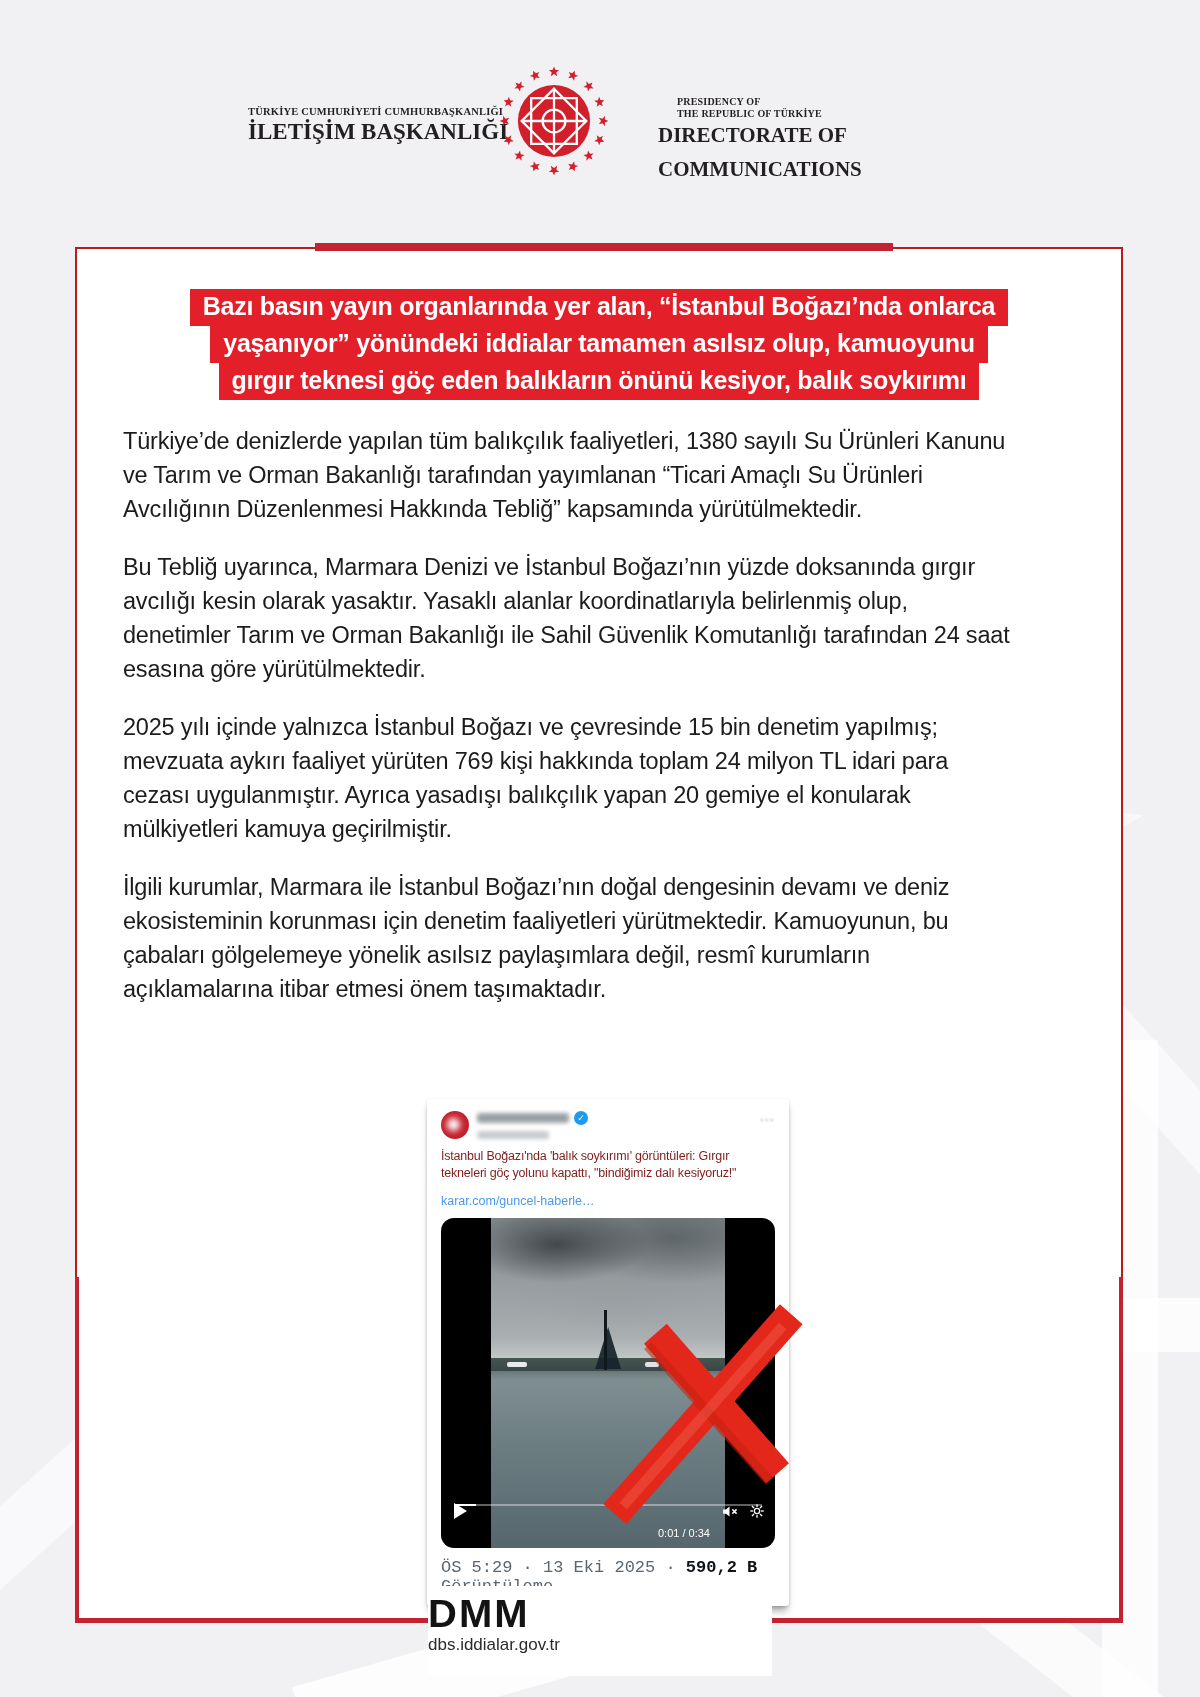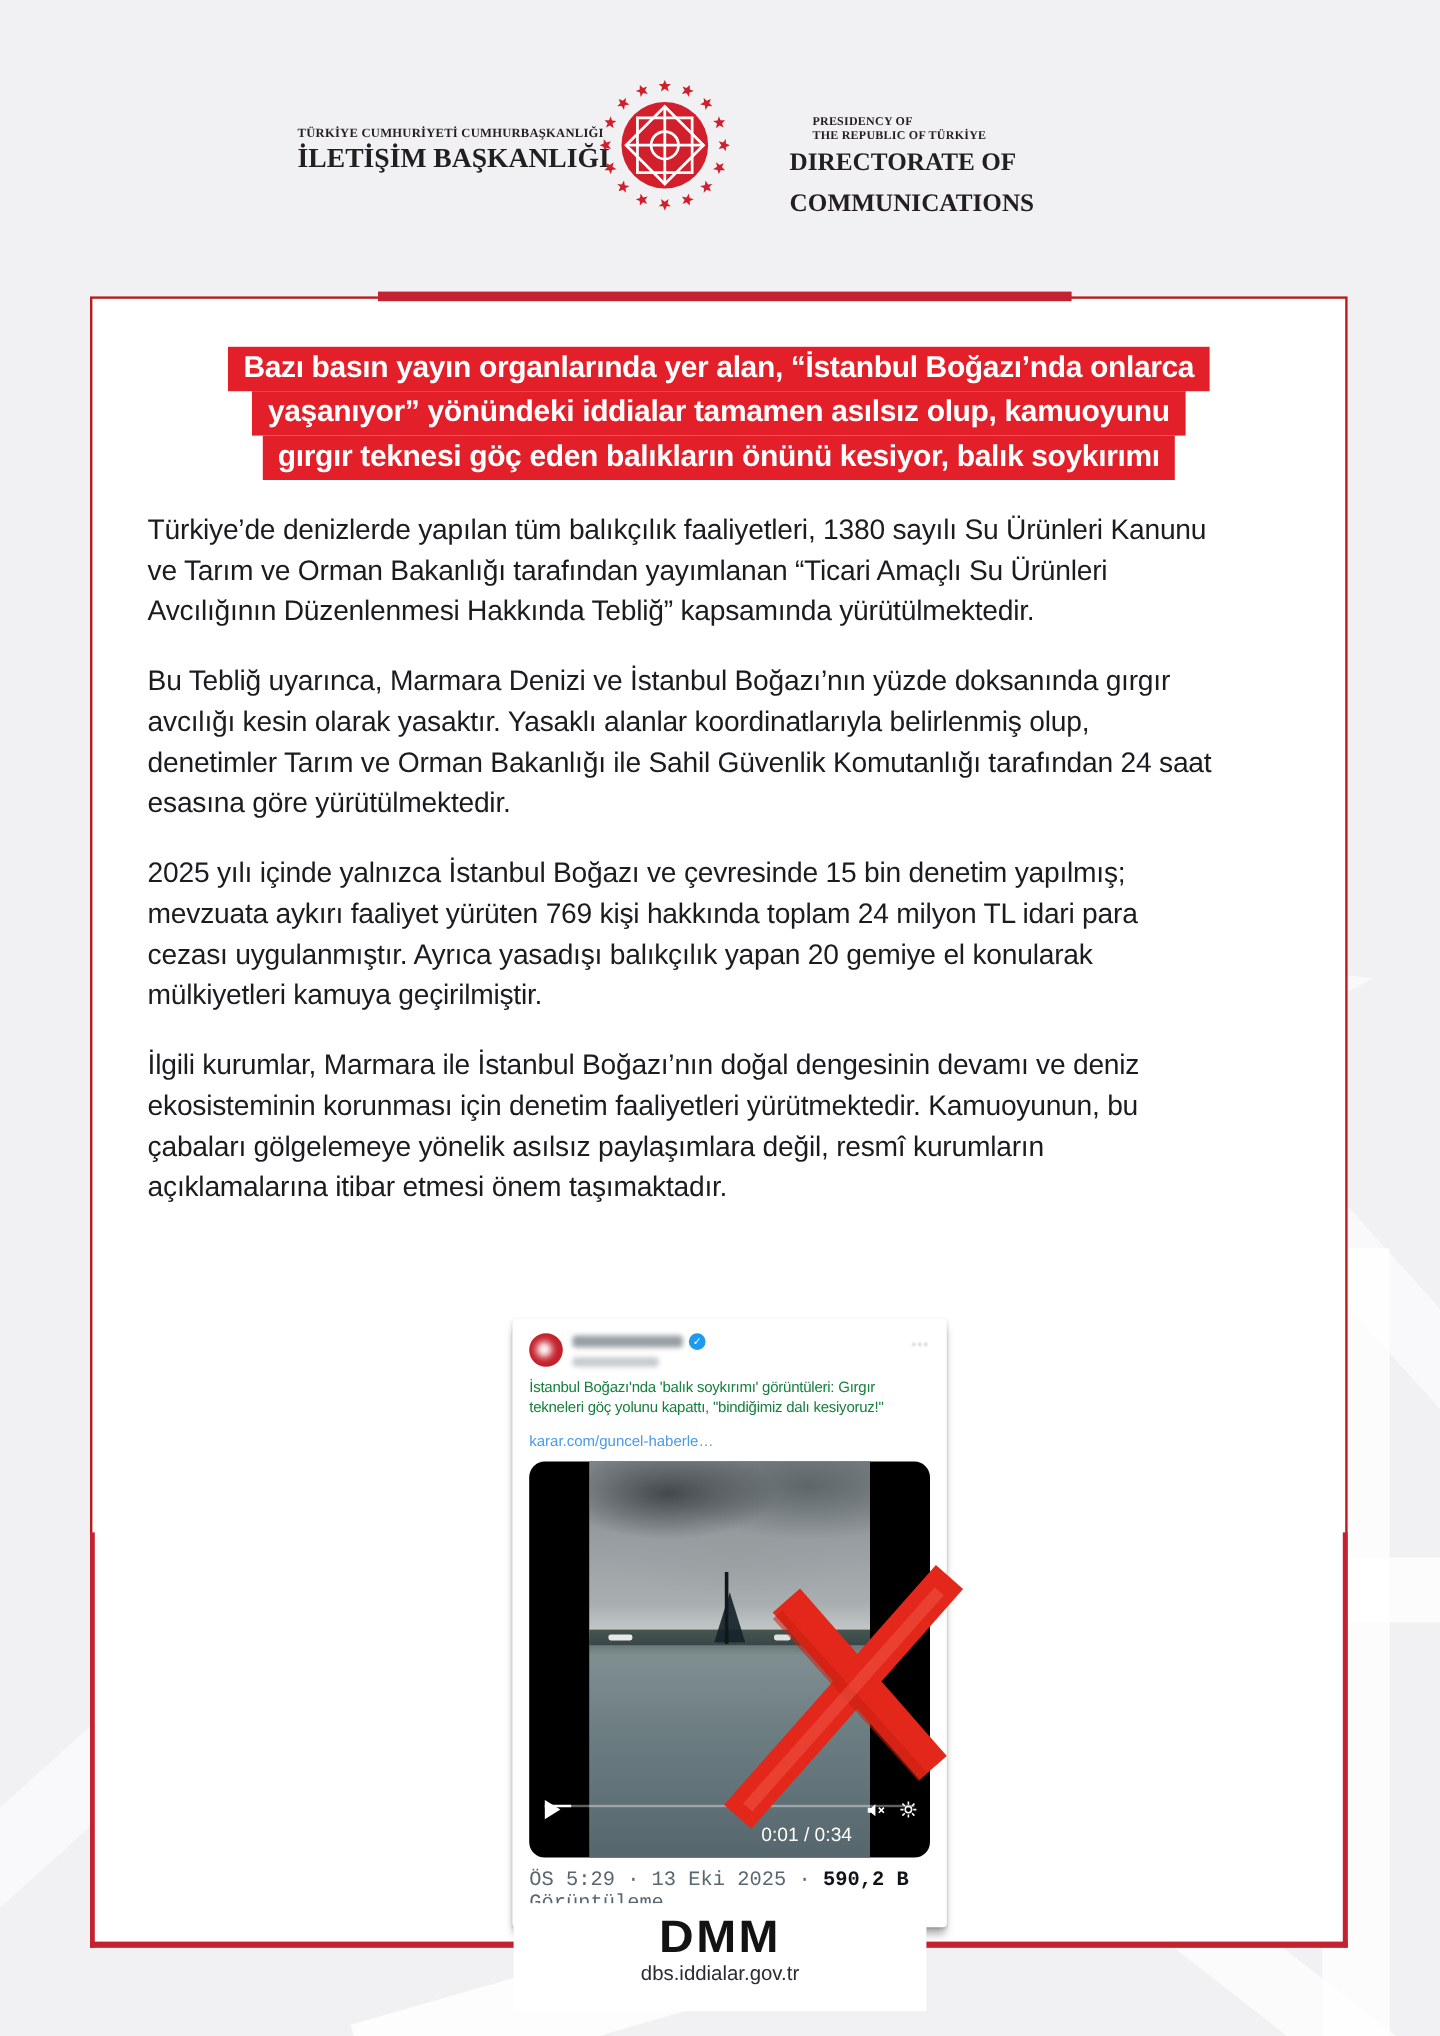--- a/index.html
+++ b/index.html
@@ -42,50 +42,50 @@
   .t-head{display:flex;align-items:flex-start;}
   .avatar{width:28px;height:28px;border-radius:50%;background:#c4202c;position:relative;overflow:hidden;flex:0 0 28px;}
   .avatar::after{content:"";position:absolute;left:6px;top:7px;width:13px;height:13px;background:#fff;border-radius:50%;filter:blur(3px);}
   .t-names{margin-left:8px;flex:1;}
   .nrow{display:flex;align-items:center;}
   .blurbar{height:10px;width:92px;background:#98a0a6;border-radius:3px;filter:blur(2px);}
   .blurbar.h{height:8px;width:72px;background:#c6cbcf;margin-top:6px;}
   .badge{width:14px;height:14px;border-radius:50%;background:#1d9bf0;color:#fff;font-size:9px;line-height:14px;
      text-align:center;margin-left:5px;font-weight:700;}
   .t-more{color:#9aa2a8;font-size:15px;letter-spacing:1px;filter:blur(1px);}
-  .t-text{margin-top:9px;font-size:12.5px;line-height:17px;color:#15803d;letter-spacing:-.2px;}
+  .t-text{margin-top:9px;font-size:12.5px;line-height:17px;color:#7f1d1d;letter-spacing:-.2px;}
   .t-link{display:block;margin-top:12px;font-size:12.5px;color:#4a99e9;}
   
   .video{margin-top:10px;position:relative;height:330px;border-radius:13px;overflow:hidden;background:#000;}
   .footage{position:absolute;left:50px;right:50px;top:0;bottom:0;
     background:
       radial-gradient(130px 55px at 28% 8%, rgba(58,64,68,.9), transparent 70%),
       radial-gradient(170px 65px at 78% 6%, rgba(88,95,99,.85), transparent 70%),
       radial-gradient(150px 60px at 52% 22%, rgba(150,156,158,.55), transparent 70%),
       linear-gradient(180deg,#81888b 0%,#a9afb1 36%,#c4c8c9 43%,#5e6e68 45%,#7f8e91 49%,#6d7e83 68%,#55666d 100%);}
   .shore{position:absolute;left:0;right:0;top:42.5%;height:4%;background:linear-gradient(180deg,#46554e,#394649);}
   .shore::before{content:"";position:absolute;left:7%;top:30%;width:20px;height:5px;background:#e8eaea;border-radius:2px;}
   .shore::after{content:"";position:absolute;left:66%;top:25%;width:14px;height:5px;background:#dfe2e2;border-radius:2px;}
   .mast{position:absolute;left:48.5%;top:28%;width:3px;height:18%;background:#10181c;}
   .sail{position:absolute;left:44.5%;top:33%;width:26px;height:42px;background:#17232a;
         clip-path:polygon(50% 0,100% 100%,0 100%);opacity:.92;}
   .vprogress{position:absolute;left:13px;right:13px;bottom:42px;height:2px;background:rgba(255,255,255,.38);}
   .vprogress::before{content:"";display:block;width:7%;height:100%;background:#fff;}
   .vcontrols{position:absolute;left:13px;right:10px;bottom:9px;display:flex;align-items:center;color:#fff;}
   .play{width:0;height:0;border-left:13px solid #fff;border-top:8px solid transparent;border-bottom:8px solid transparent;}
   .vspace{flex:1;}
-  .vtime{font-size:16px;color:#fff;margin-top:44px;}
+  .vtime{font-size:11px;color:#fff;margin-top:44px;}
   .vicon{margin-left:11px;display:flex;align-items:center;}
   
   .t-meta{margin-top:10px;font-size:17px;color:#5b6770;font-family:Liberation Mono, monospace;}
   .t-meta b{color:#0f1419;}
   
   .redx{position:absolute;left:523px;top:1048px;width:202px;height:232px;z-index:40;transform:rotate(2deg);}
   
-  .footer{position:absolute;left:428px;top:1586px;width:344px;height:90px;background:#fff;z-index:6;text-align:center;}
+  .footer{position:absolute;left:428px;top:1586px;width:344px;height:90px;background:#fff;z-index:6;text-align:left;}
   .dmm{font-weight:900;font-size:40px;letter-spacing:2px;color:#131313;transform:scaleY(.95);margin-top:6px;}
   .furl{font-size:17px;color:#2b2b2f;margin-top:-2px;}
 </style>
 </head>
 <body>
 
 <div class="wm wm-star" style="left:110px;top:1030px;width:270px;height:270px;opacity:.6;transform:rotate(-12deg);"></div>
 <div class="wm wm-star" style="left:845px;top:690px;width:300px;height:300px;opacity:.55;transform:rotate(8deg);"></div>
 <div class="wm" style="left:1102px;top:1040px;width:56px;height:660px;opacity:.8;"></div>
 <div class="wm" style="left:958px;top:1298px;width:242px;height:54px;opacity:.8;"></div>

